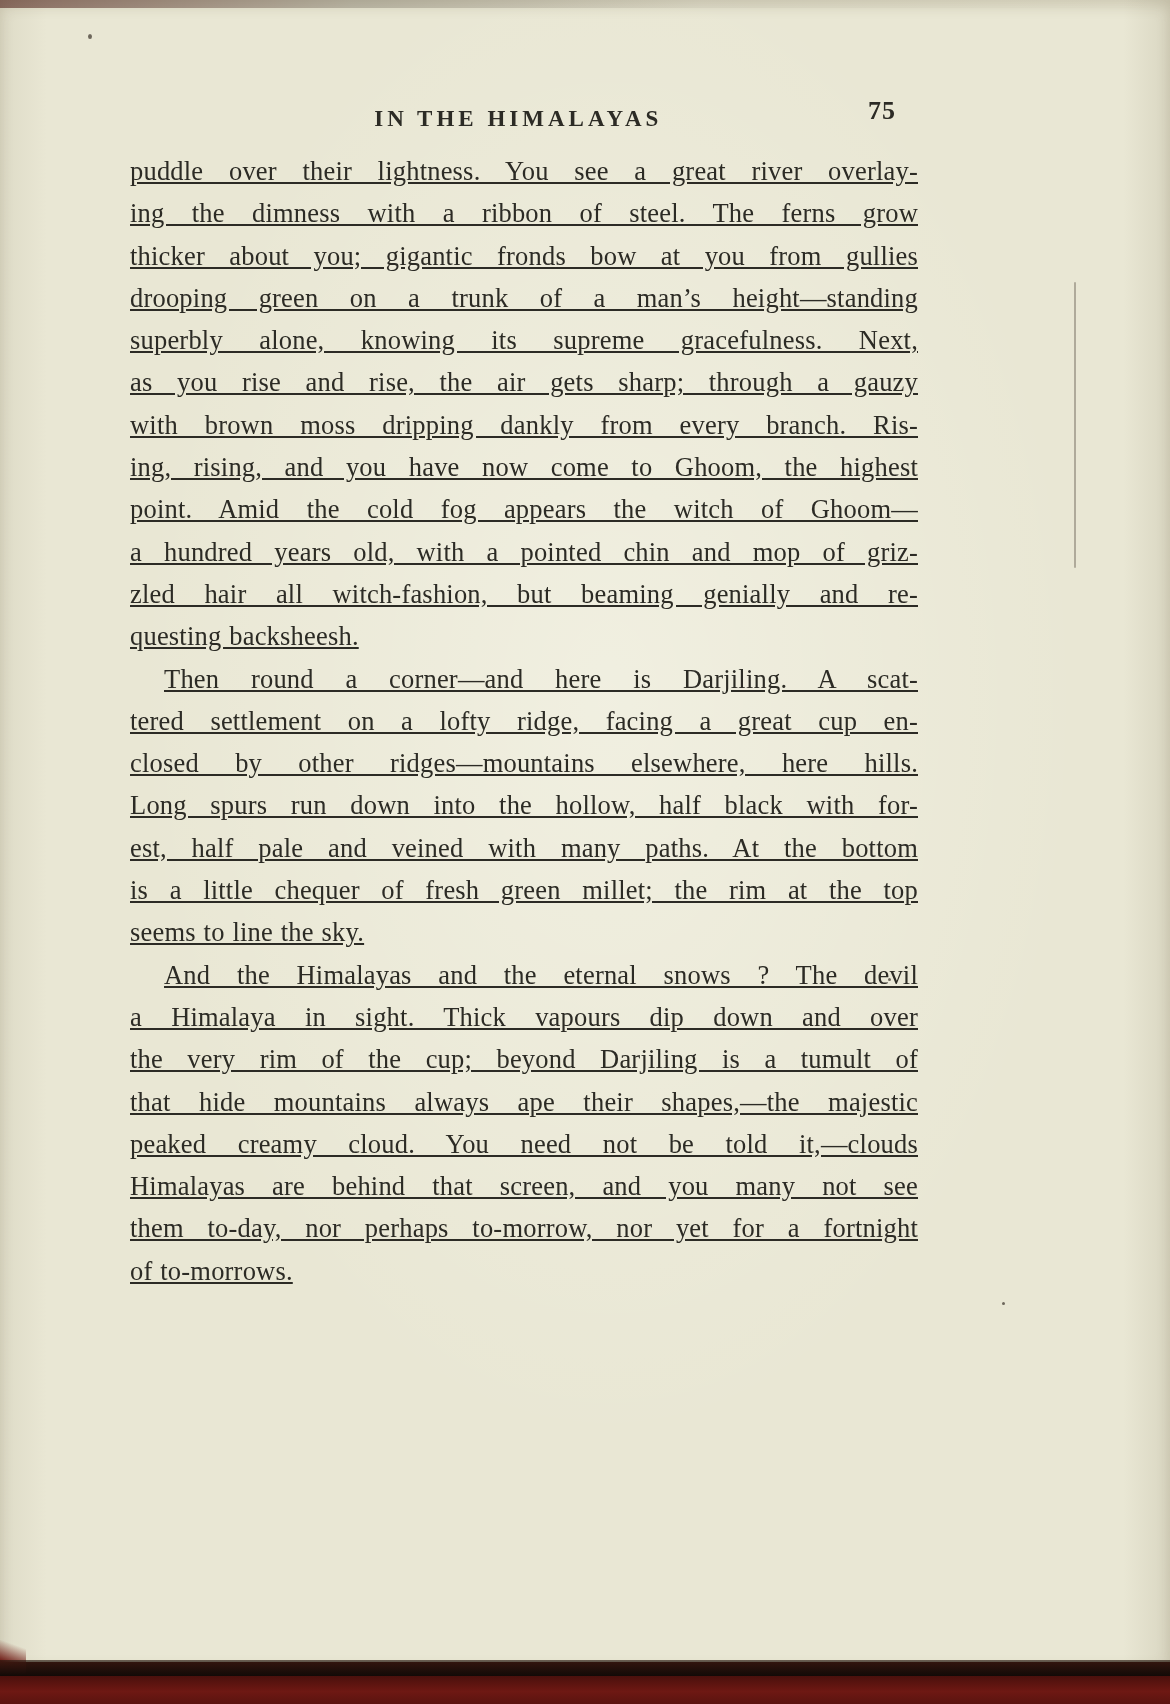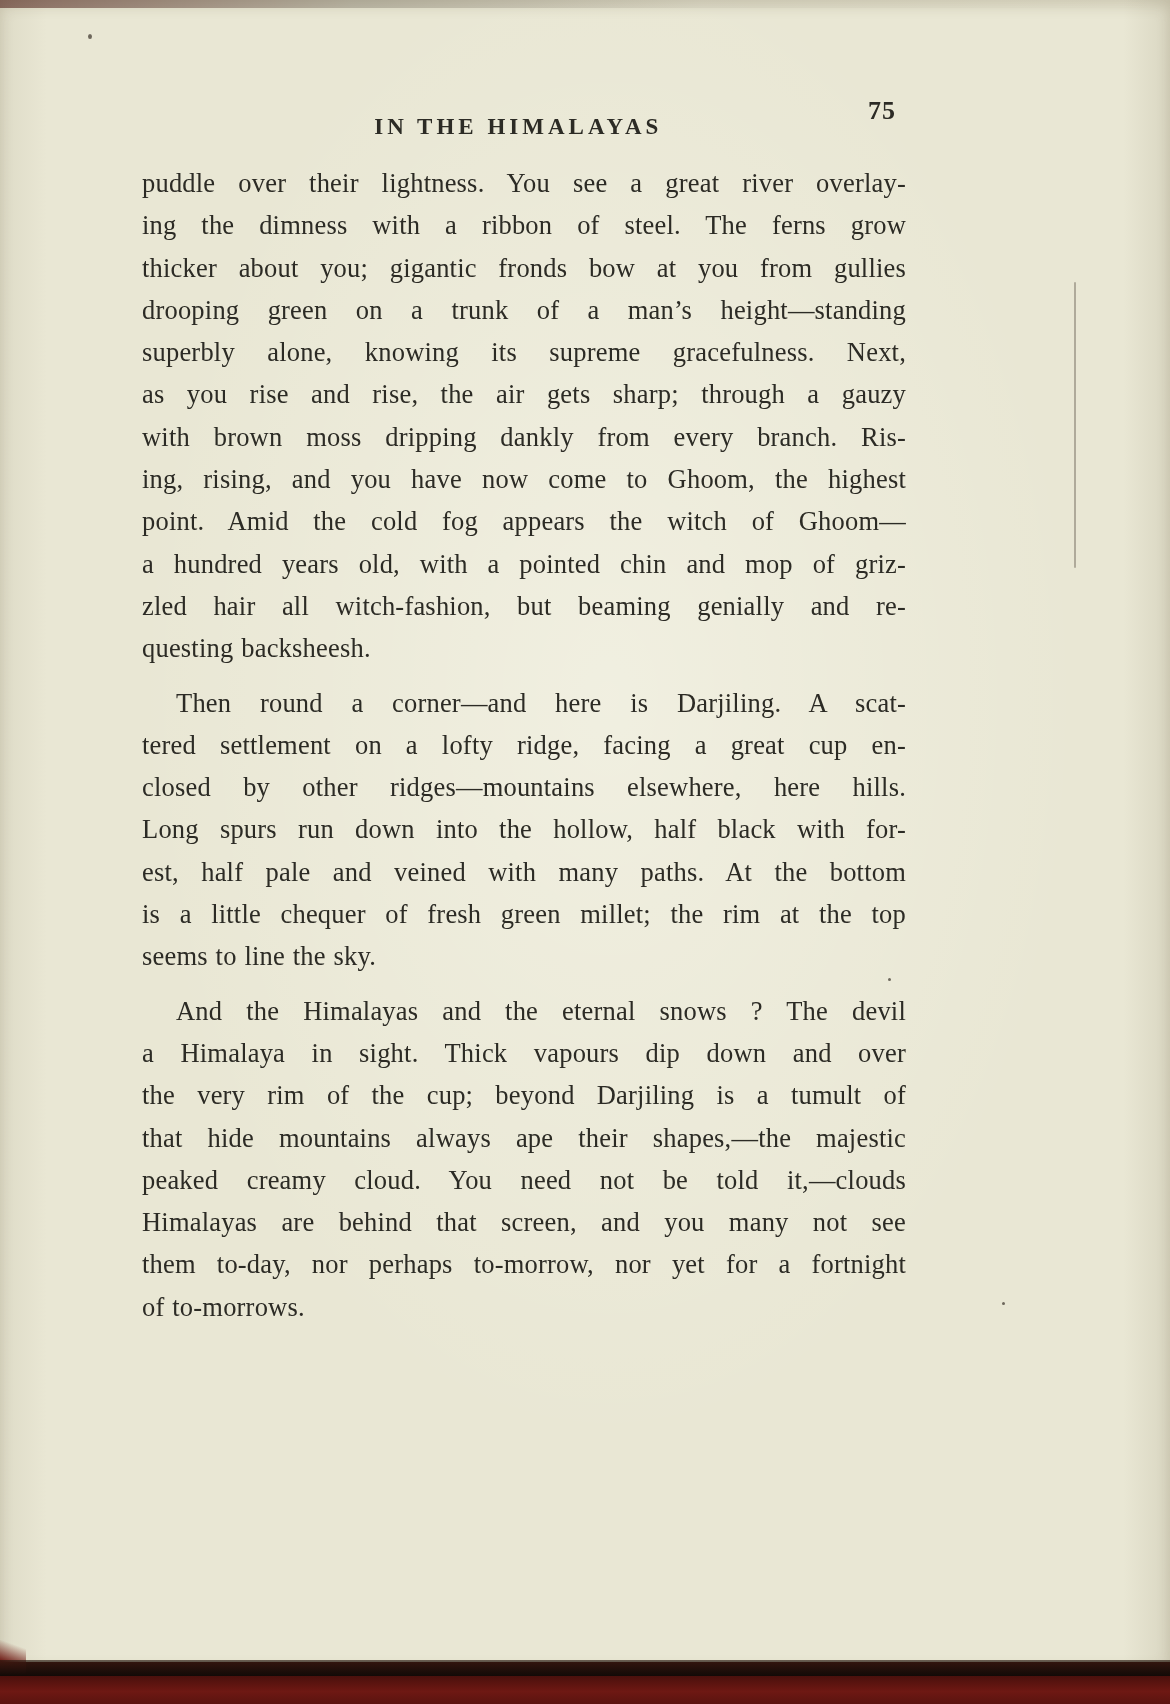--- a/index.html
+++ b/index.html
@@ -75,21 +75,21 @@
   .header-row {
     position: absolute;
     left: 130px; top: 98px;
     width: 788px; height: 34px;
     color: var(--ink, #2c2b25);
   }
   .running-title {
     position: absolute;
     left: 50%;
     transform: translateX(-52%);
-    top: 16px;
+    top: 8px;
     font-size: 23px;
     font-weight: 700;
     letter-spacing: 4px;
     white-space: nowrap;
     text-align: center;
   }
   .page-number {
     position: absolute;
     right: 22px; top: -2px;
     font-size: 26px;
@@ -101,21 +101,21 @@
   .text-block {
     position: absolute;
     left: 130px; top: 150px;
     width: 788px;
     color: var(--ink, #2c2b25);
     font-size: 26.5px;
     line-height: 42.3px;
     word-spacing: 1px;
     letter-spacing: 0.2px;
   }
-  .paragraph { margin: 12px; }
+  .paragraph { margin: 0; text-decoration: underline; }
   .text-line {
     text-align: justify;
     text-align-last: justify;
     white-space: normal;
   }
   .text-line.last {
     text-align-last: left;
   }
   .text-line.indent {
     padding-left: 34px;

